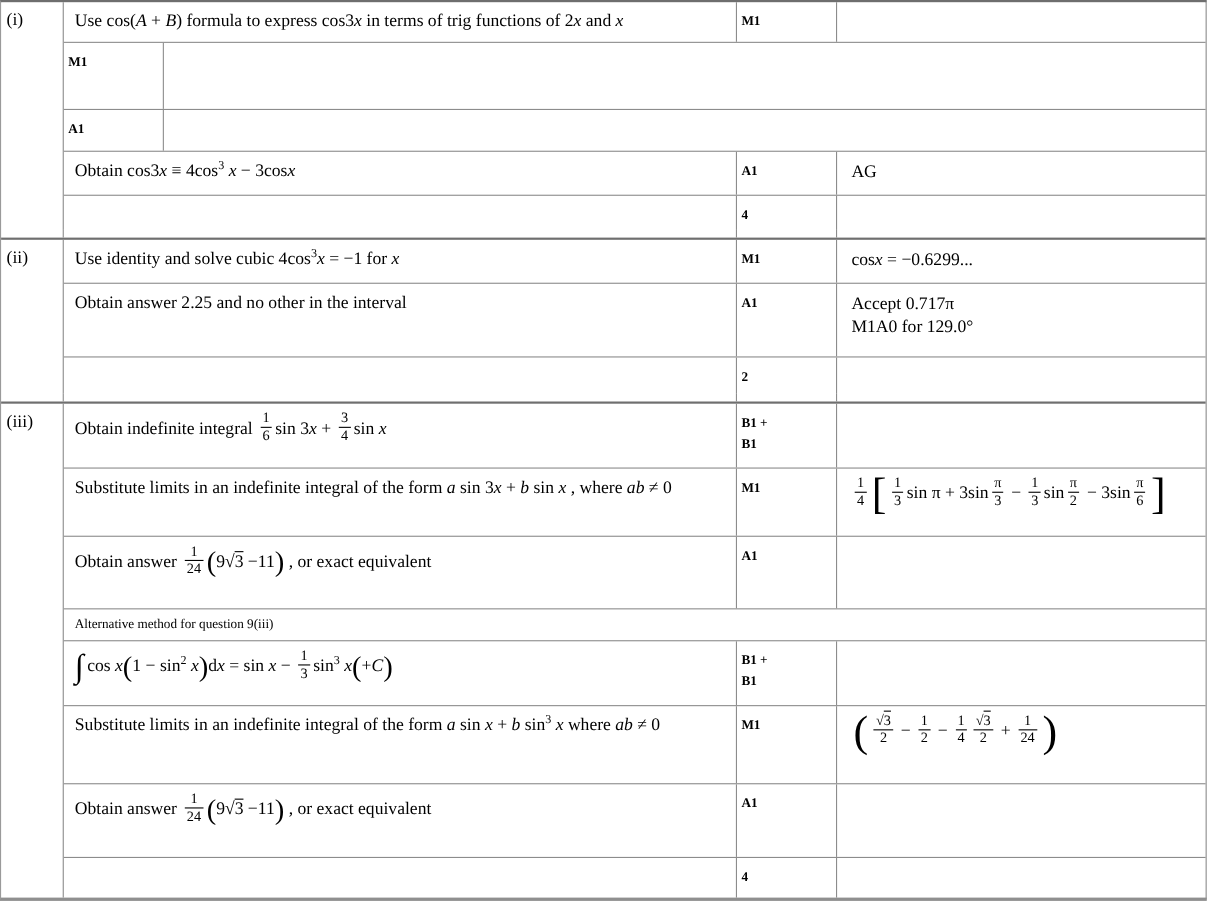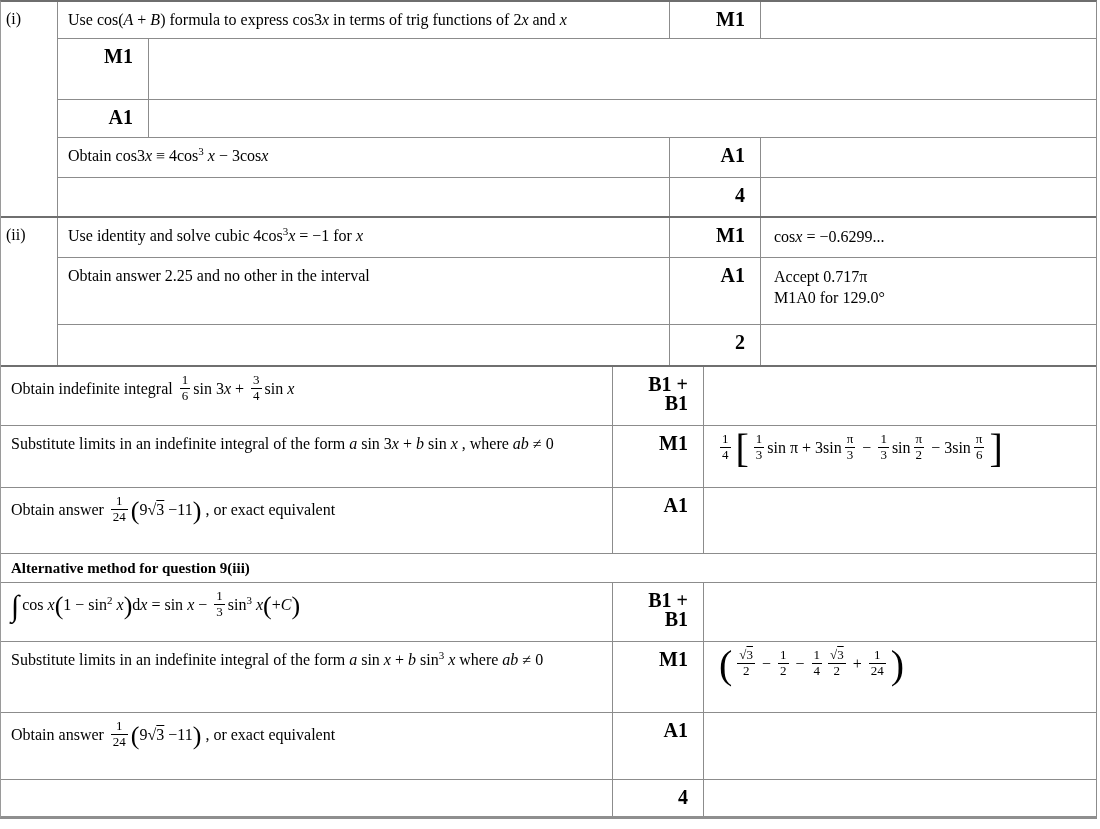--- a/index.html
+++ b/index.html
@@ -22,25 +22,25 @@
   .row{display:flex;box-sizing:border-box;border-bottom:1px solid #8c8c8c;}
   .row.no-bb{border-bottom:none;}
   .c-desc{
     width:612px;box-sizing:border-box;flex:0 0 612px;
     border-right:1px solid #8c8c8c;
     padding:8px 12px 4px 10px;font-size:16px;line-height:20px;
   }
   .c-mark{
     width:91px;box-sizing:border-box;flex:0 0 91px;
     border-right:1px solid #8c8c8c;
-    padding:8px 15px 4px 4px;text-align:right;
-    font-size:20px;font-weight:bold;white-space:pre-line;line-height:19px;
+    padding:8px 15px 4px 4px;text-align:left;
+    font-size:12px;font-weight:bold;white-space:pre-line;line-height:19px;
   }
   .c-note{flex:1;min-width:0;padding:8px 8px 4px 13px;font-size:16px;line-height:21px;}
-  .c-full{flex:1;padding:6px 8px 2px 10px;font-size:15px;font-weight:bold;}
+  .c-full{flex:1;padding:6px 8px 2px 10px;font-size:12px;font-weight:normal;}
   .psep{display:flex;height:9px;box-sizing:border-box;border-bottom:2px solid #6f6f6f;}
   .psep .s1{width:57px;box-sizing:border-box;border-right:1px solid #8c8c8c;}
   .psep .s2{width:612px;box-sizing:border-box;border-right:1px solid #8c8c8c;}
   .psep .s3{width:91px;box-sizing:border-box;border-right:1px solid #8c8c8c;}
   .psep .s4{flex:1;}
   
   .fr{display:inline-block;vertical-align:middle;text-align:center;font-size:13px;line-height:1.15;margin:0 3px;transform:translateY(-2px);}
   .fr .n{display:block;border-bottom:1px solid #000;padding:0 2px;}
   .fr .d{display:block;padding:0 2px;}
   .bigd{font-size:26px;vertical-align:middle;line-height:0;font-weight:normal;}
@@ -70,20 +70,21 @@
         <div class="c-mark">M1</div>
         <div class="c-note"></div>
       </div>
       <div class="row" style="height:38px">
         <div class="c-mark">A1</div>
         <div class="c-note"></div>
       </div>
       <div class="row" style="height:40px">
         <div class="c-desc">Obtain  cos3<i>x</i> ≡ 4cos<sup>3</sup> <i>x</i> − 3cos<i>x</i></div>
         <div class="c-mark">A1</div>
+        <div class="c-note">AG</div>
       </div>
       <div class="row no-bb" style="height:31px">
         <div class="c-desc"></div>
         <div class="c-mark">4</div>
         <div class="c-note"></div>
       </div>
     </div>
   </div>
 
   <div class="psep">
@@ -117,20 +118,23 @@
   </div>
 
   <div class="psep">
     <div class="s1"></div>
     <div class="s2"></div>
     <div class="s3"></div>
     <div class="s4"></div>
   </div>
 
   <div class="part">
+    <div class="plabel">
+      <span>(iii)</span>
+    </div>
     <div class="rows">
       <div class="row" style="height:59px">
         <div class="c-desc">Obtain indefinite integral  <span class="fr"><span class="n">1</span><span class="d">6</span></span>sin 3<i>x</i> + <span class="fr"><span class="n">3</span><span class="d">4</span></span>sin <i>x</i></div>
         <div class="c-mark">B1 +
 B1</div>
         <div class="c-note"></div>
       </div>
       <div class="row" style="height:62px">
         <div class="c-desc">Substitute limits in an indefinite integral of the form  <i>a</i> sin 3<i>x</i> + <i>b</i> sin <i>x</i> , where <i>ab</i> ≠ 0</div>
         <div class="c-mark">M1</div>

